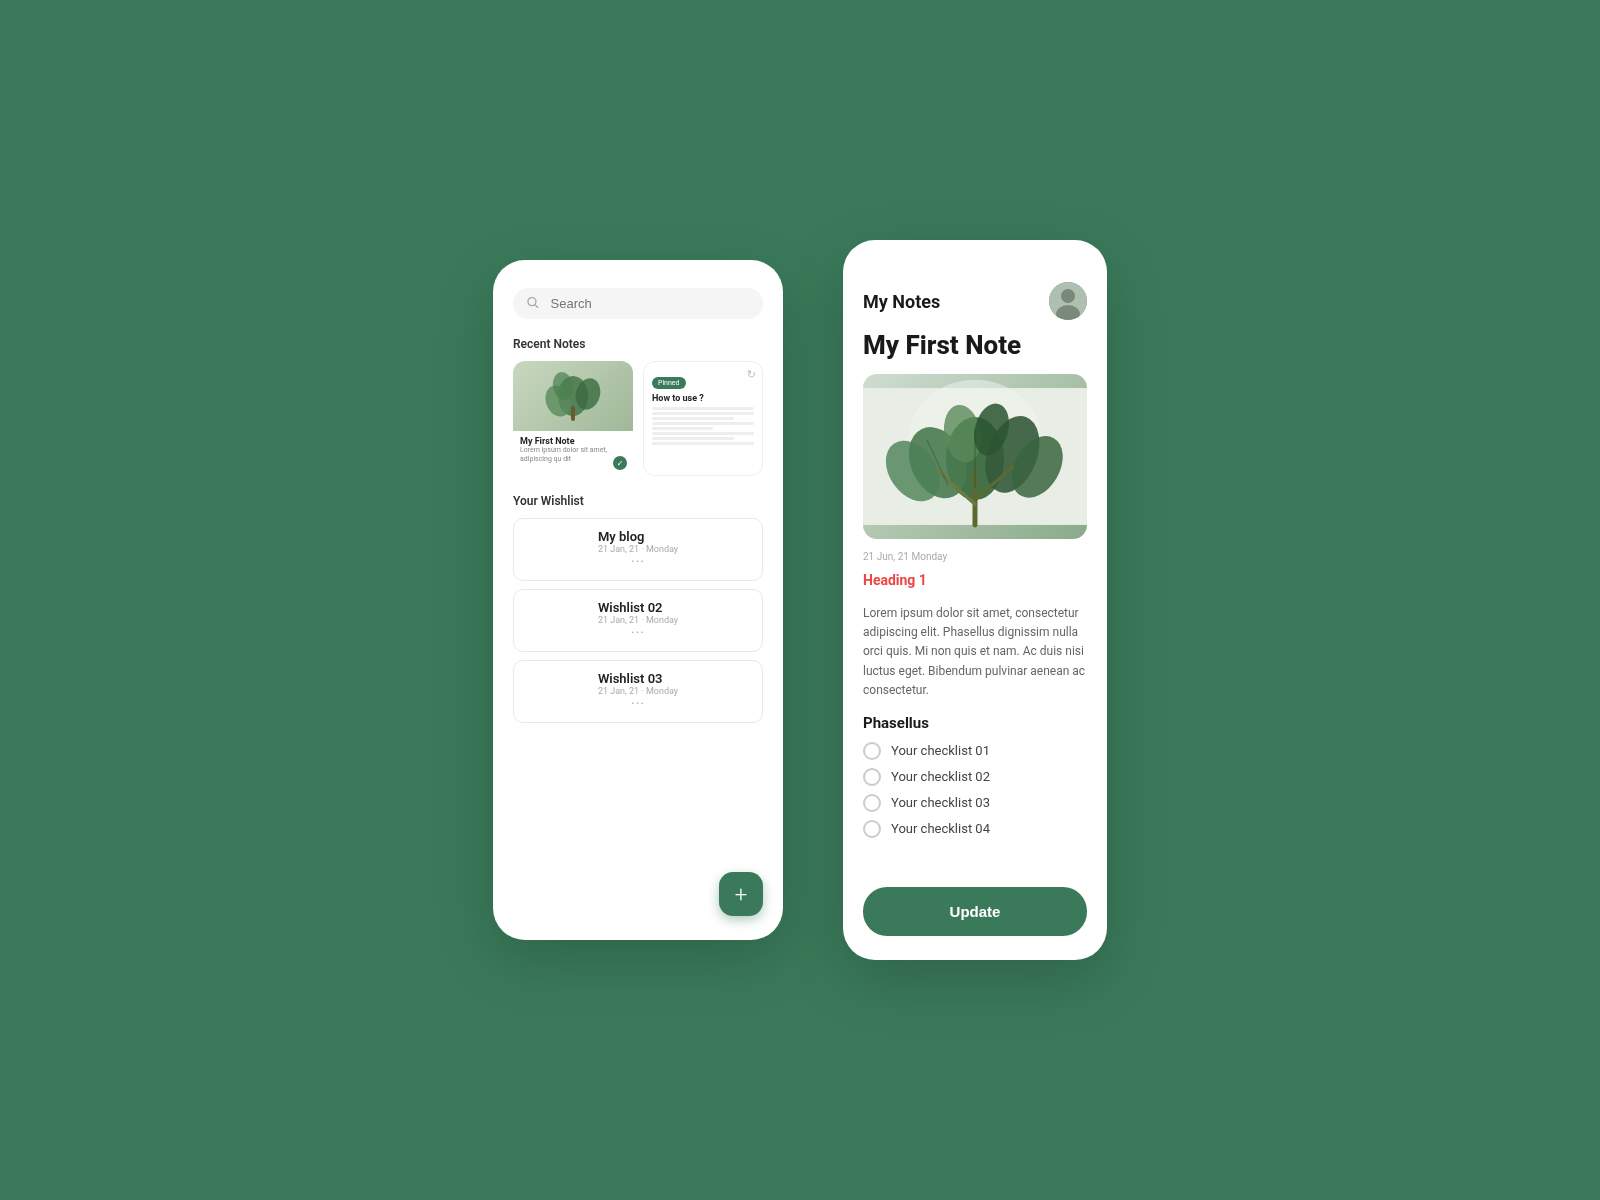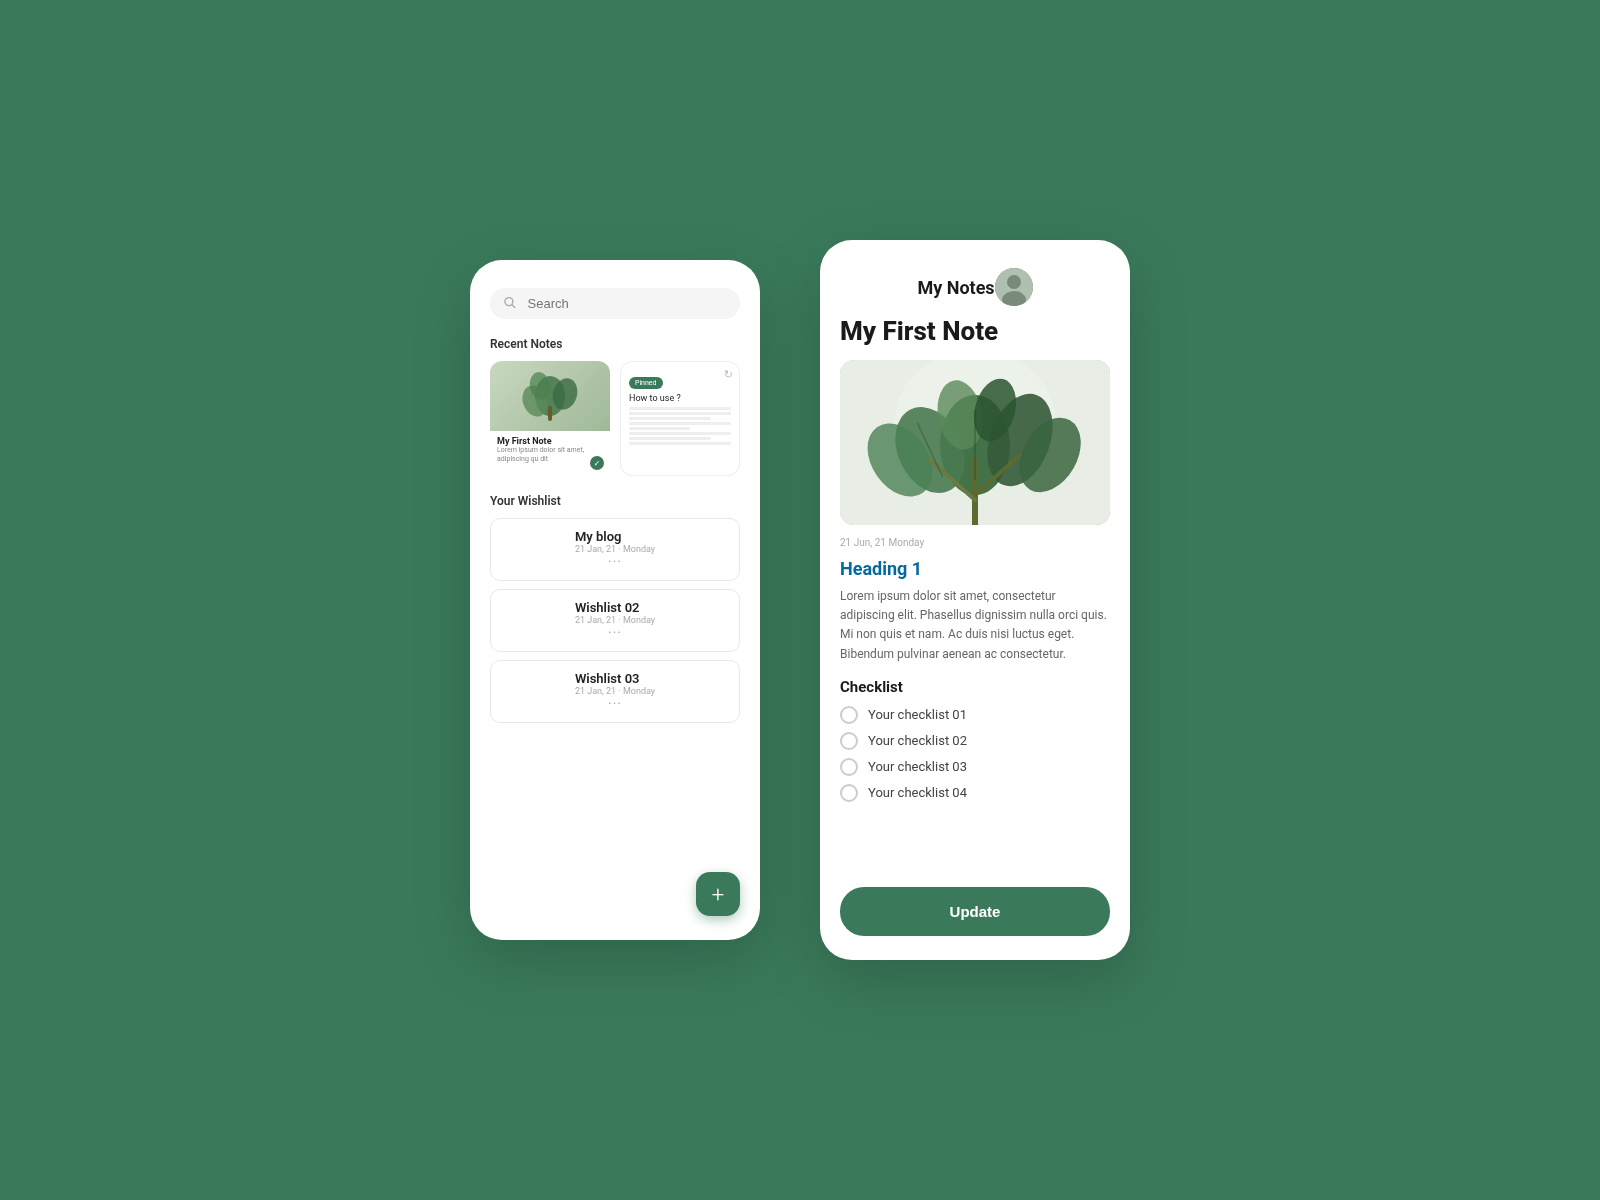--- a/index.html
+++ b/index.html
@@ -144,21 +144,21 @@
       display: inline-block;
       background: #3a7a5a;
       color: white;
       font-size: 7px;
       padding: 2px 6px;
       border-radius: 8px;
       margin-bottom: 4px;
     }
     .note-card-text .nc-title {
       font-size: 9px;
-      font-weight: 400;
+      font-weight: 700;
       color: #222;
       margin-bottom: 4px;
     }
     .note-card-text .nc-lines {
       display: flex;
       flex-direction: column;
       gap: 2px;
     }
     .nc-line {
       height: 3px;
@@ -206,31 +206,30 @@
       justify-content: center;
       color: white;
       font-size: 22px;
       font-weight: 300;
       cursor: pointer;
       box-shadow: 0 4px 12px rgba(58,122,90,0.4);
     }
 
     
     .phone-right {
-      width: 310px;
+      width: 264px;
       min-height: 720px;
       background: #ffffff;
       border-radius: 32px;
-      padding: 4px 0 0 0;
+      padding: 18px 0 0 0;
       box-shadow: 0 20px 60px rgba(0,0,0,0.18);
       overflow: hidden;
       position: relative;
       display: flex;
       flex-direction: column;
-      align-items: center;
     }
     .right-header {
       display: flex;
       justify-content: space-between;
       align-items: center;
       padding: 24px 20px 10px 20px;
     }
     .right-title {
       font-size: 18px;
       font-weight: 700;
@@ -262,24 +261,24 @@
     .note-plant-svg {
       width: 100%;
       height: 100%;
     }
     .note-date-row {
       font-size: 10px;
       color: #aaa;
       margin-bottom: 10px;
     }
     .note-heading {
-      font-size: 18px;
-      font-weight: 700;
-      color: #0369a1;
-      margin-bottom: 8px;
+      font-size: 14px;
+      font-weight: 700;
+      color: #ef4444;
+      margin-bottom: 16px;
     }
     .note-body-text {
       font-size: 12px;
       color: #666;
       line-height: 1.6;
       margin-bottom: 14px;
     }
     .checklist-title {
       font-size: 15px;
       font-weight: 700;
@@ -439,21 +438,21 @@
           <line x1="90" y1="60" x2="90" y2="120" stroke="#2a4a28" stroke-width="1.5" opacity="0.4" transform="rotate(-25 90 90)"></line>
         </svg>
       </div>
 
       <div class="note-date-row">21 Jun, 21   Monday</div>
 
       <div class="note-heading">Heading 1</div>
 
       <div class="note-body-text">Lorem ipsum dolor sit amet, consectetur adipiscing elit. Phasellus dignissim nulla orci quis. Mi non quis et nam. Ac duis nisi luctus eget. Bibendum pulvinar aenean ac consectetur.</div>
 
-      <div class="checklist-title">Checklist</div>
+      <div class="checklist-title">Phasellus</div>
 
       <div class="checklist-items">
         <div class="checklist-item">
           <div class="checklist-circle"></div>
           <span class="checklist-label">Your checklist 01</span>
         </div>
         <div class="checklist-item">
           <div class="checklist-circle"></div>
           <span class="checklist-label">Your checklist 02</span>
         </div>

